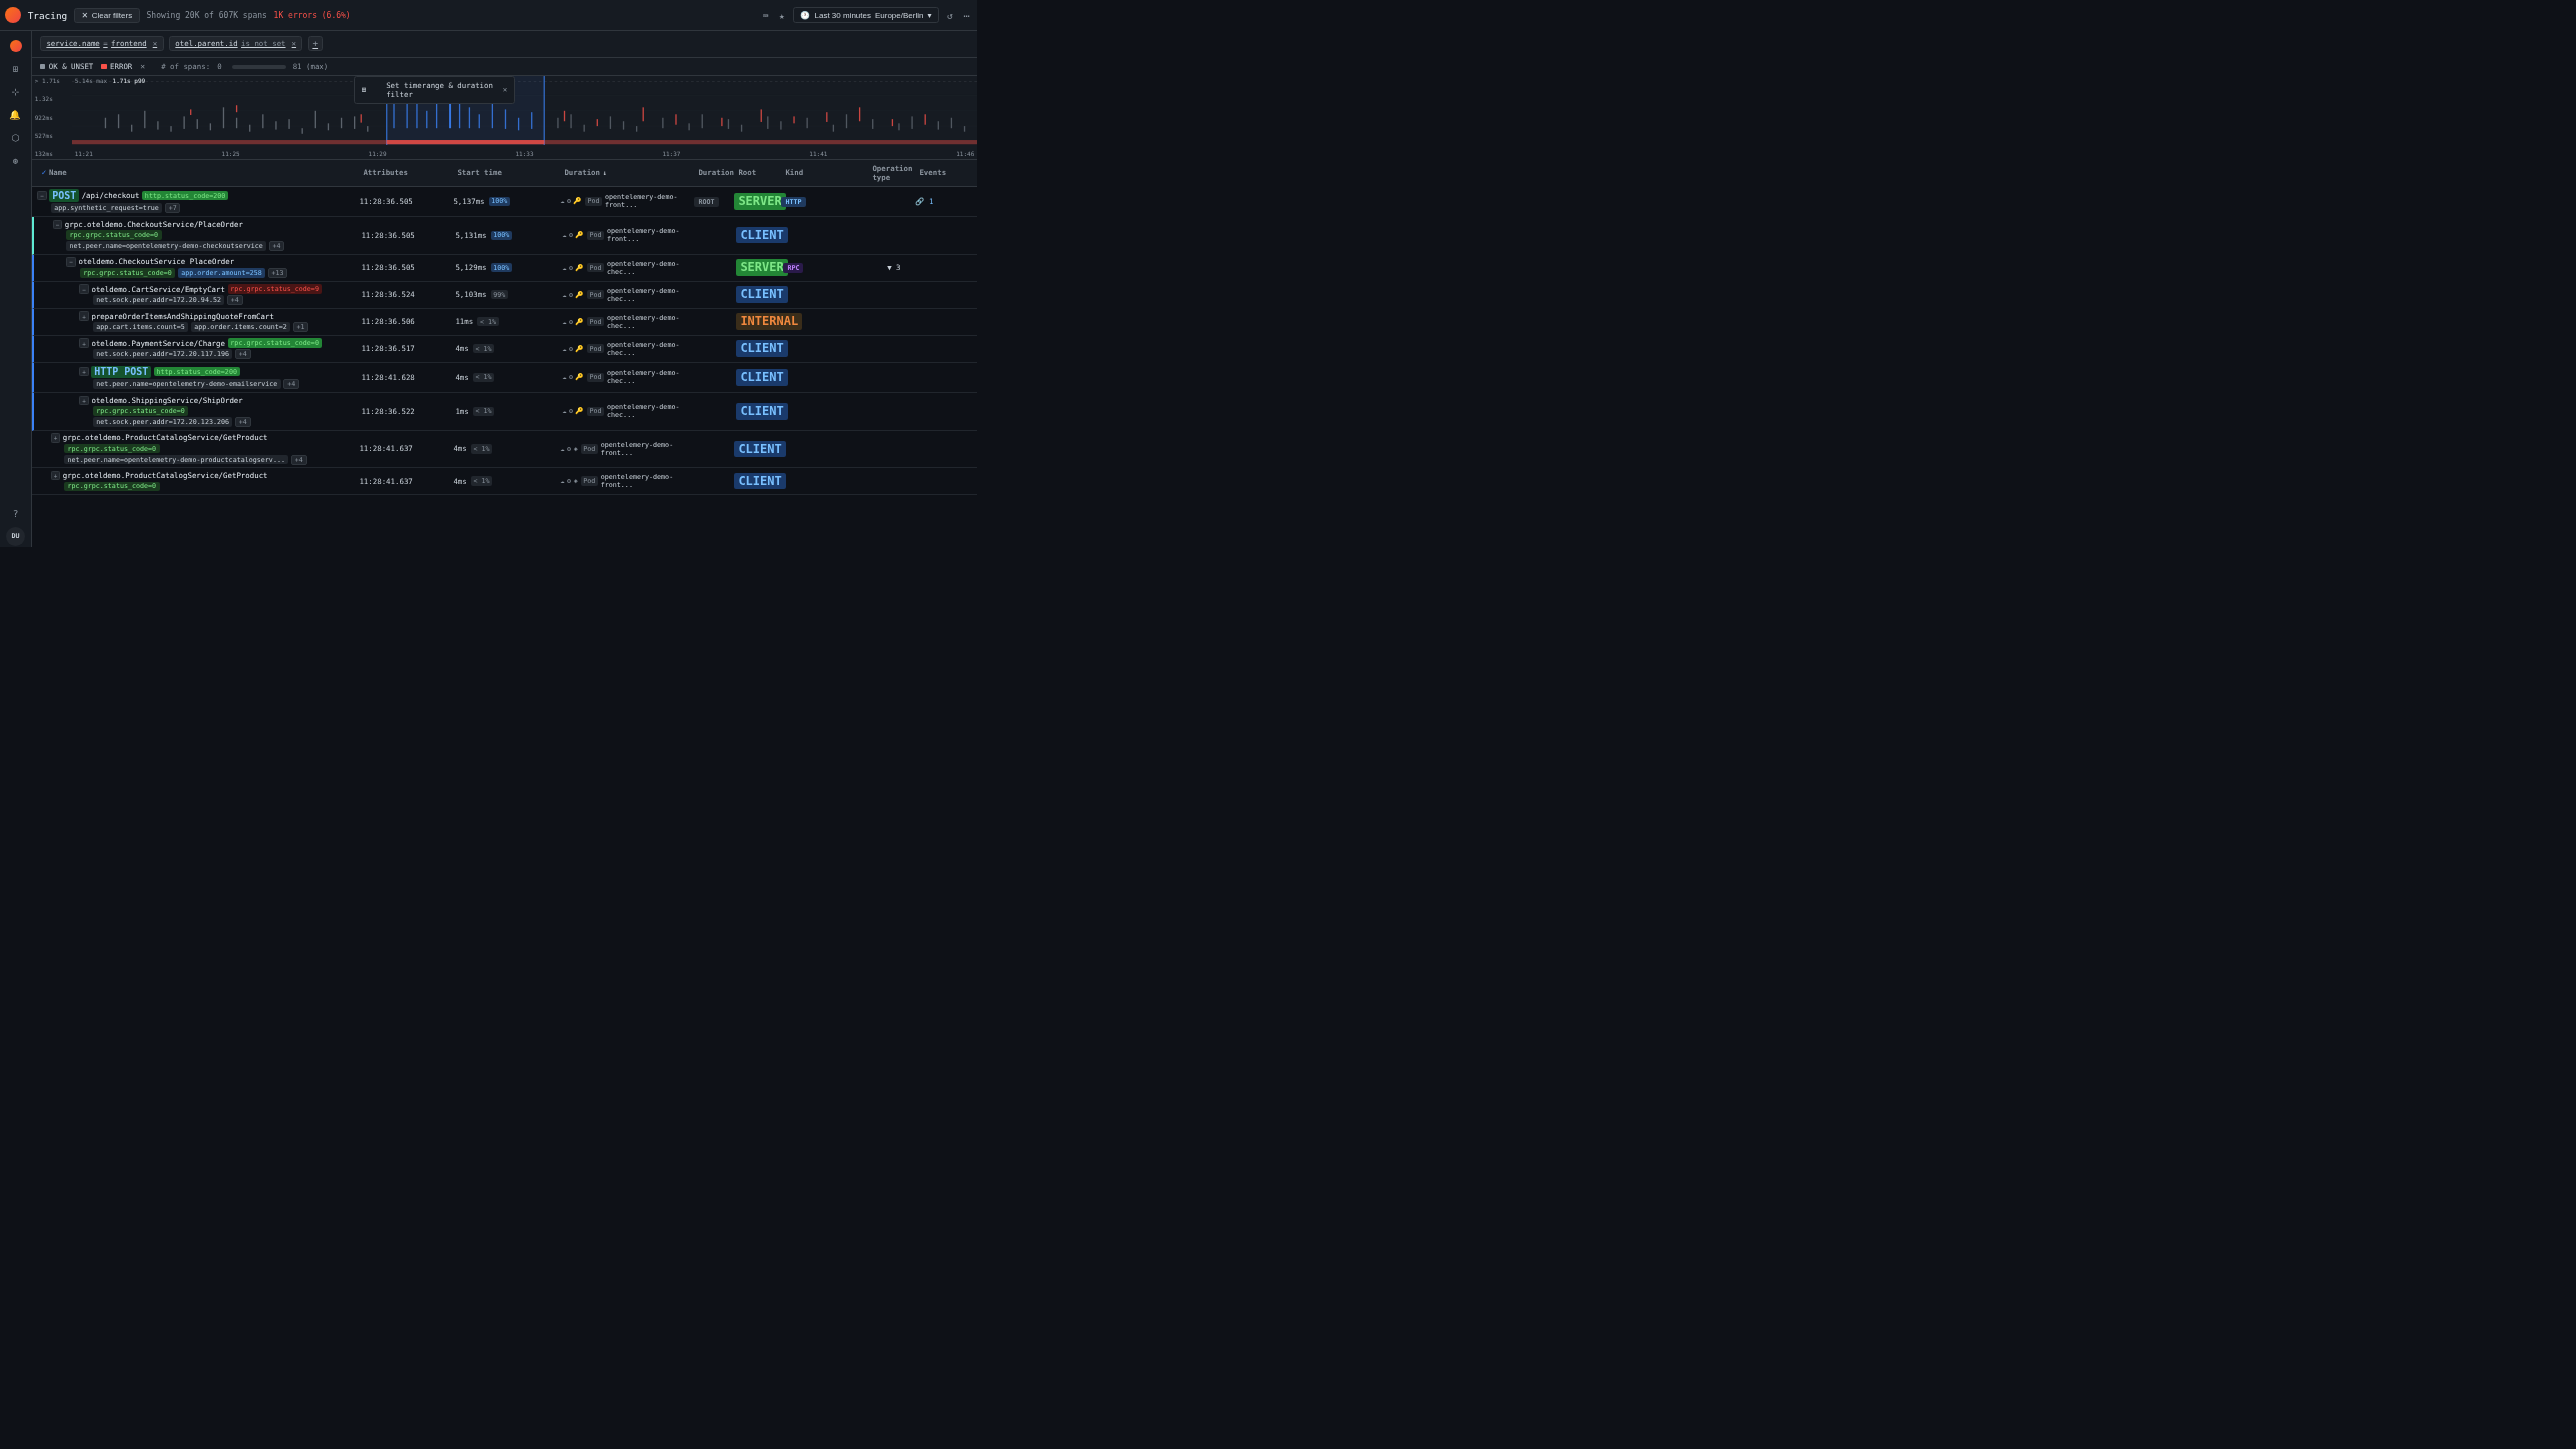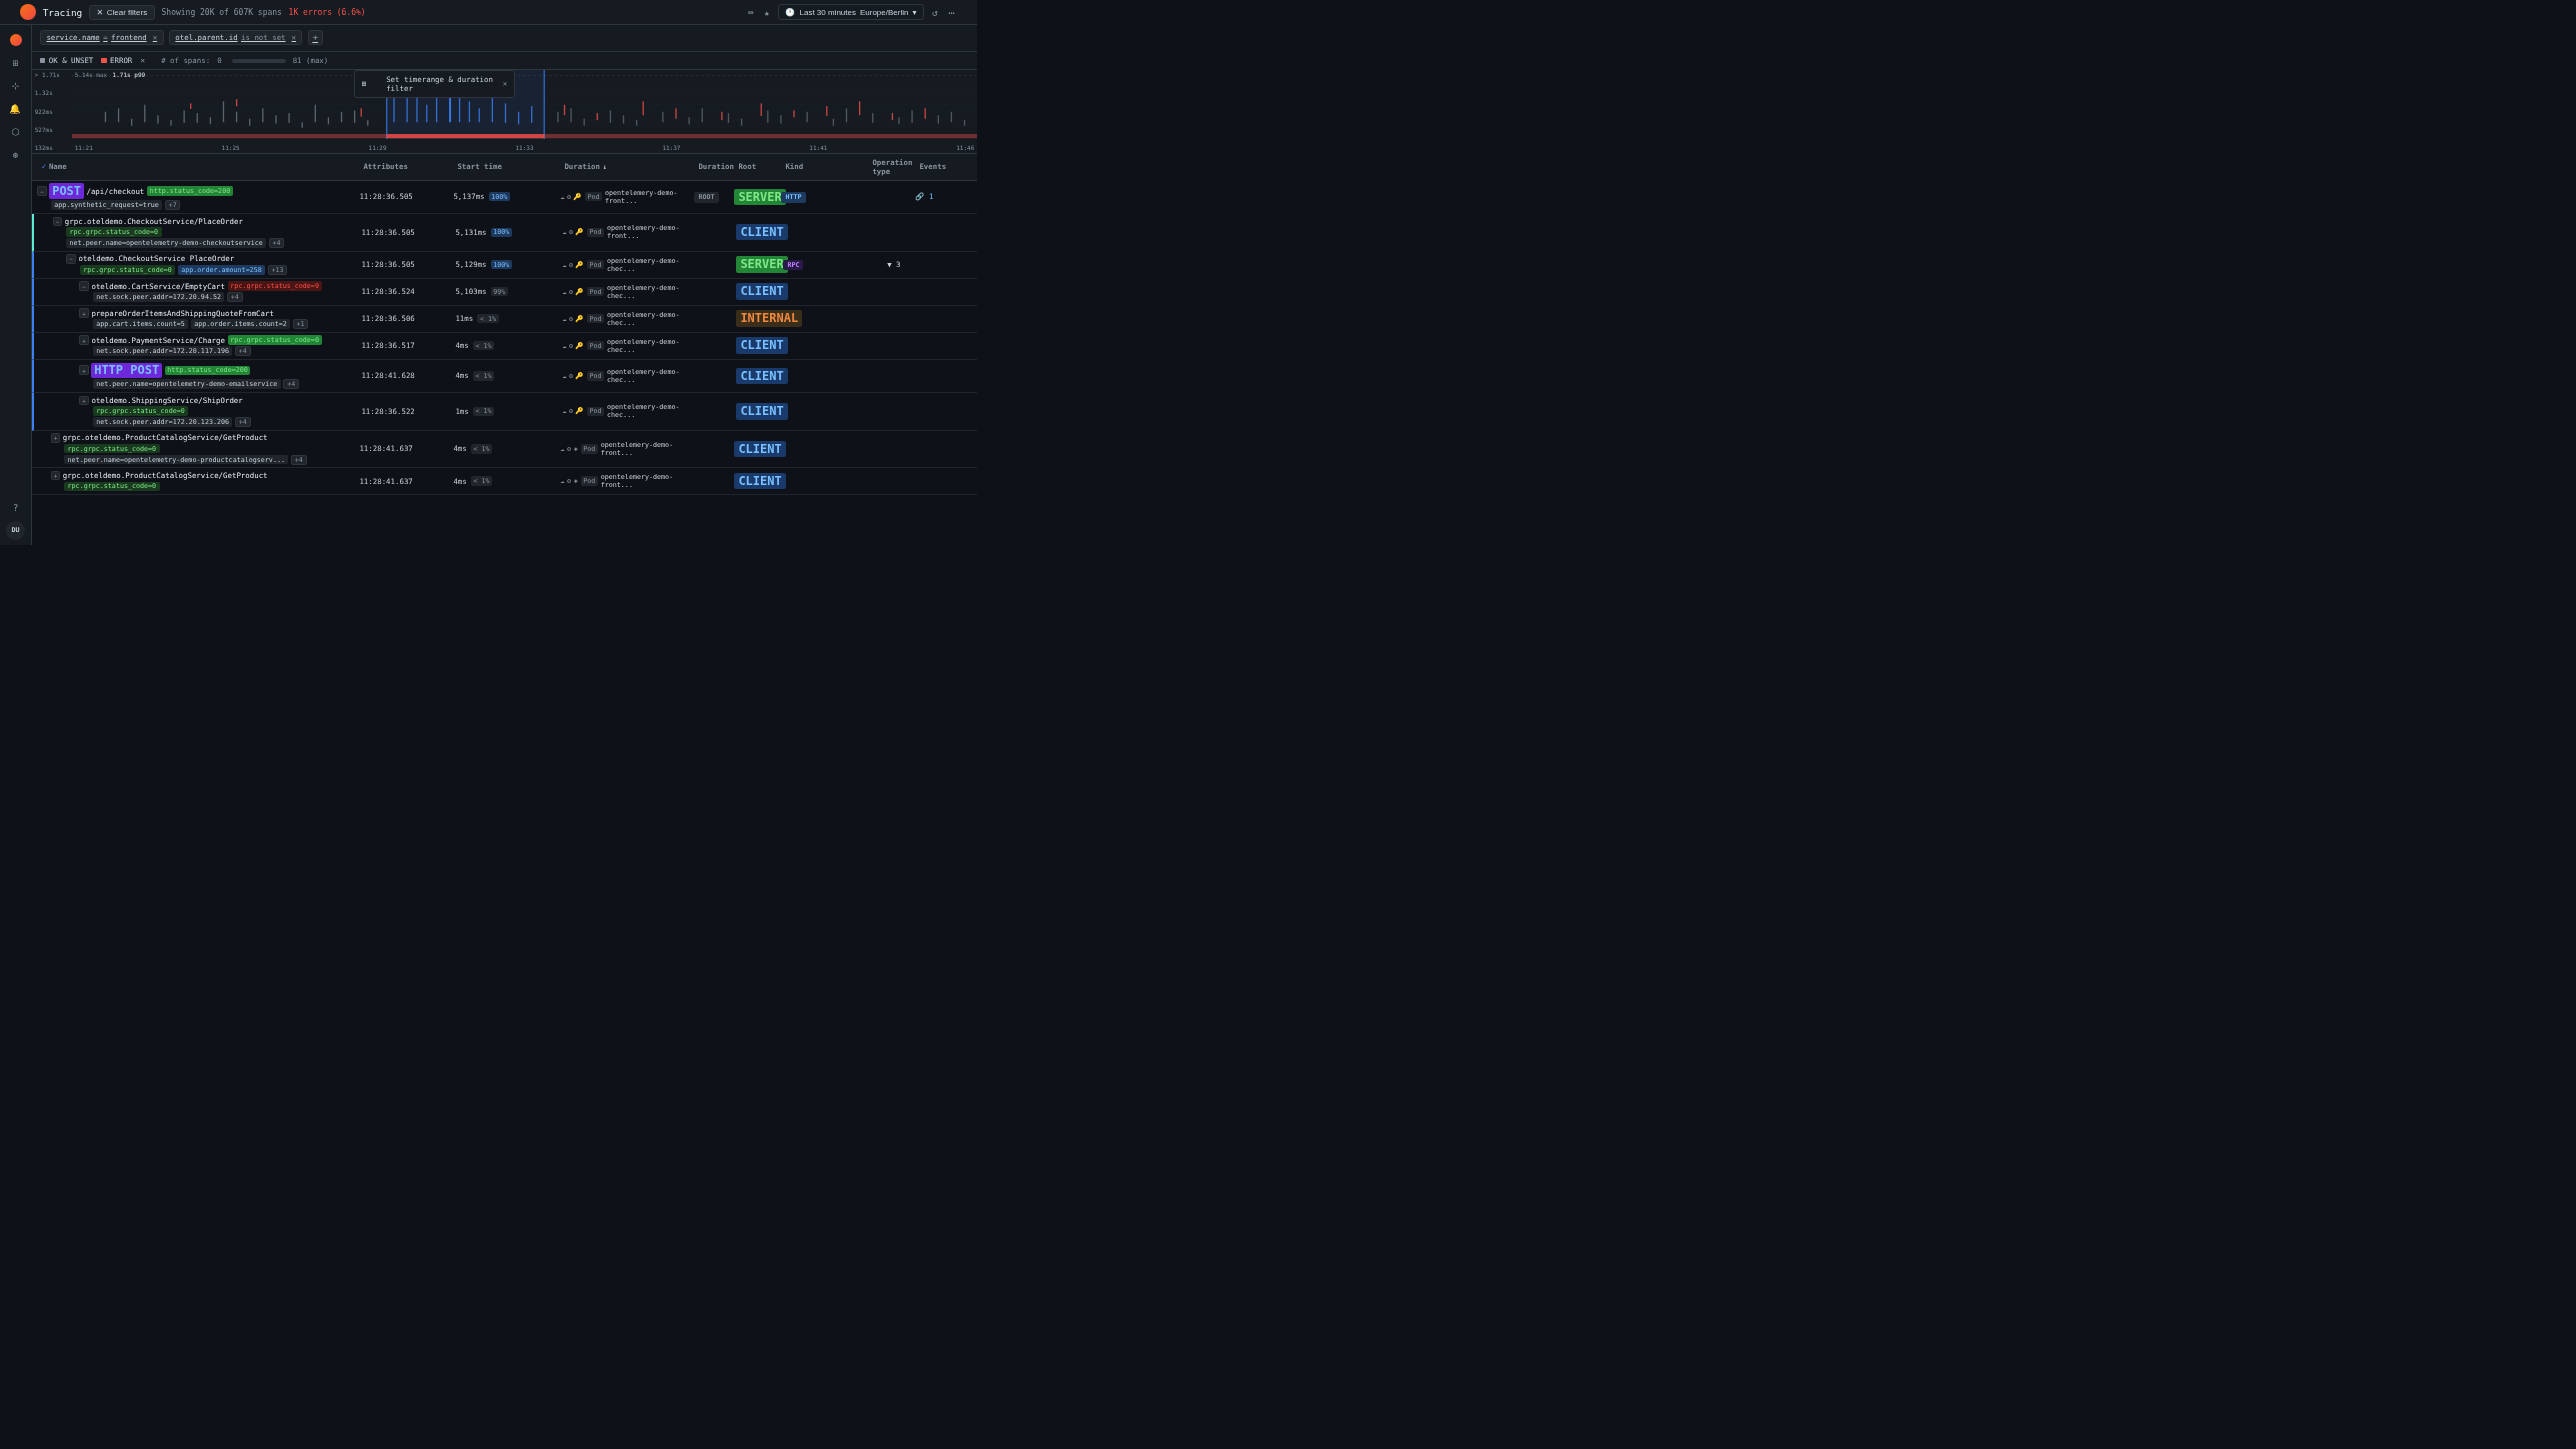--- a/index.html
+++ b/index.html
@@ -9,24 +9,24 @@
       font-family: -apple-system, BlinkMacSystemFont, 'Segoe UI', monospace, sans-serif;
       font-size: 8px;
       overflow: hidden;
       width: 977px;
       height: 547px;
     }
     
     .topbar {
       display: flex;
       align-items: center;
-      height: 25px;
+      height: 31px;
       background: #161b22;
       border-bottom: 0.7px solid #30363d;
-      padding: 0 20px;
+      padding: 0 5px;
       gap: 6.7px;
     }
     .logo {
       width: 16px;
       height: 16px;
       border-radius: 50%;
       background: linear-gradient(135deg, #f97316, #ef4444);
       flex-shrink: 0;
     }
     .page-title {
@@ -309,25 +309,25 @@
       border: 0.7px solid #30363d;
       color: #8b949e;
       display: flex;
       align-items: center;
       justify-content: center;
       font-size: 6px;
       cursor: pointer;
       flex-shrink: 0;
     }
     .method-badge {
-      background: #6d28d9;
+      background: #14532d;
       border-radius: 2px;
       padding: 0.7px 2.7px;
       color: #79c0ff;
-      font-size: 12px;
+      font-size: 10px;
       font-weight: 600;
     }
     .span-name { color: #e6edf3; font-size: 7.4px; }
     .status-code-badge {
       background: #238636;
       border-radius: 2px;
       padding: 0.7px 2.7px;
       color: #7ee787;
       font-size: 6.7px;
     }

